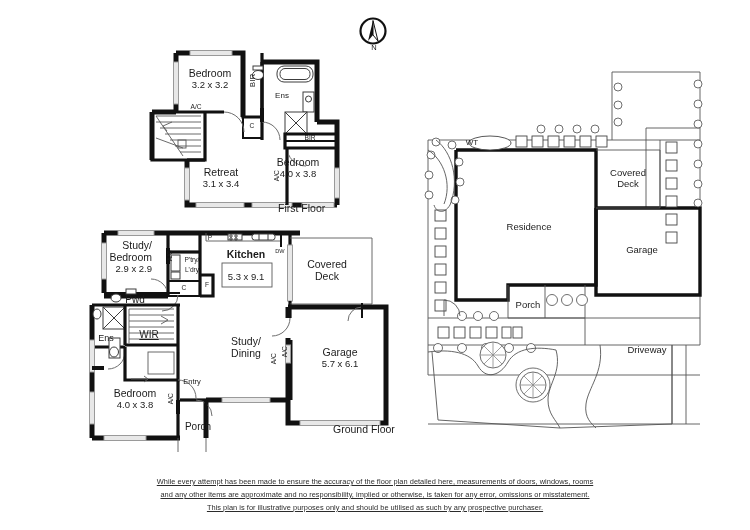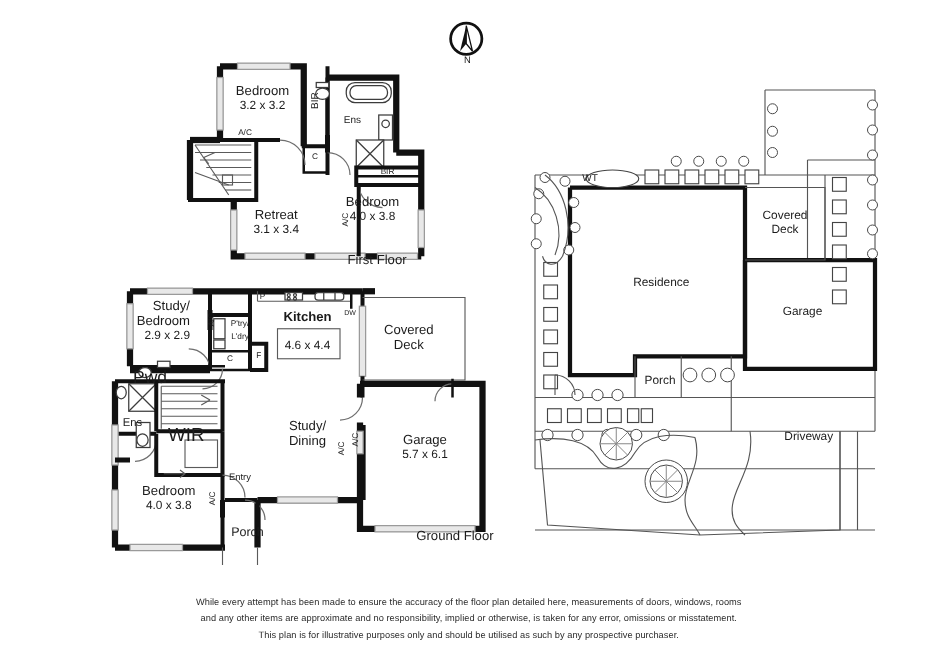--- a/index.html
+++ b/index.html
@@ -28,21 +28,21 @@
   .rm      {font-size:10.5px;text-align:center;}
   .rm .dim {font-size:9.5px;display:block;}
   .sm      {font-size:8px;text-align:center;}
   .xs      {font-size:6.6px;text-align:center;}
   .vert    {transform:rotate(-90deg);transform-origin:50% 50%;}
   .floorlab{font-size:10.5px;}
   .sitelab {font-size:9.5px;text-align:center;}
   .compassN{font-size:7.5px;text-align:center;}
 
   #disclaimer{position:absolute;left:0;top:476px;width:750px;
-      text-align:center;font-size:7.4px;line-height:1.75;color:#2b2b2b;}
+      text-align:center;font-size:7.4px;line-height:1.75;color:#2b2b2b;text-decoration:underline;}
   #disclaimer div{letter-spacing:.005em;}
 </style>
 </head>
 <body>
 
 <div id="stage">
 
   <svg width="750" height="530" viewBox="0 0 750 530">
 
     <g>
@@ -422,46 +422,46 @@
   <div class="lbl xs" style="left:177px;top:284px;width:14px;">C</div>
 
   <div class="lbl xs" style="left:201px;top:281px;width:12px;">F</div>
 
   <div class="lbl xs" style="left:204px;top:234px;width:12px;">P</div>
 
   <div class="lbl" style="left:270px;top:248px;width:20px;font-size:5.6px;text-align:center;">DW</div>
 
   <div class="lbl rm" style="left:216px;top:249px;width:60px;font-weight:bold;">Kitchen</div>
 
-  <div class="lbl rm" style="left:216px;top:272px;width:60px;font-size:9.5px;">4.6 x 4.4</div>
+  <div class="lbl rm" style="left:216px;top:272px;width:60px;font-size:9.5px;">5.3 x 9.1</div>
 
   <div class="lbl rm" style="left:212px;top:336px;width:68px;">
     <span>Study/</span>
     <span style="display:block;">Dining</span>
   </div>
 
   <div class="lbl xs vert" style="left:263px;top:355px;width:22px;">A/C</div>
 
   <div class="lbl rm" style="left:296px;top:259px;width:62px;">
     <span>Covered</span>
     <span style="display:block;">Deck</span>
   </div>
 
   <div class="lbl rm" style="left:305px;top:347px;width:70px;">
     <span>Garage</span>
     <span class="dim">5.7 x 6.1</span>
   </div>
 
   <div class="lbl xs vert" style="left:274px;top:348px;width:22px;">A/C</div>
 
-  <div class="lbl sm" style="left:103px;top:294px;width:34px;font-size:14px;">Pwd</div>
+  <div class="lbl sm" style="left:118px;top:294px;width:34px;font-size:10px;">Pwd</div>
 
   <div class="lbl sm" style="left:92px;top:333px;width:28px;font-size:9px;">Ens</div>
 
-  <div class="lbl sm" style="left:132px;top:341px;width:34px;font-size:15px;">WIR</div>
+  <div class="lbl sm" style="left:132px;top:329px;width:34px;font-size:10px;text-decoration:underline;">WIR</div>
 
   <div class="lbl rm" style="left:99px;top:388px;width:72px;">
     <span>Bedroom</span>
     <span class="dim">4.0 x 3.8</span>
   </div>
 
   <div class="lbl xs vert" style="left:160px;top:395px;width:22px;">A/C</div>
 
   <div class="lbl sm" style="left:175px;top:378px;width:34px;font-size:7.5px;">Entry</div>
 

